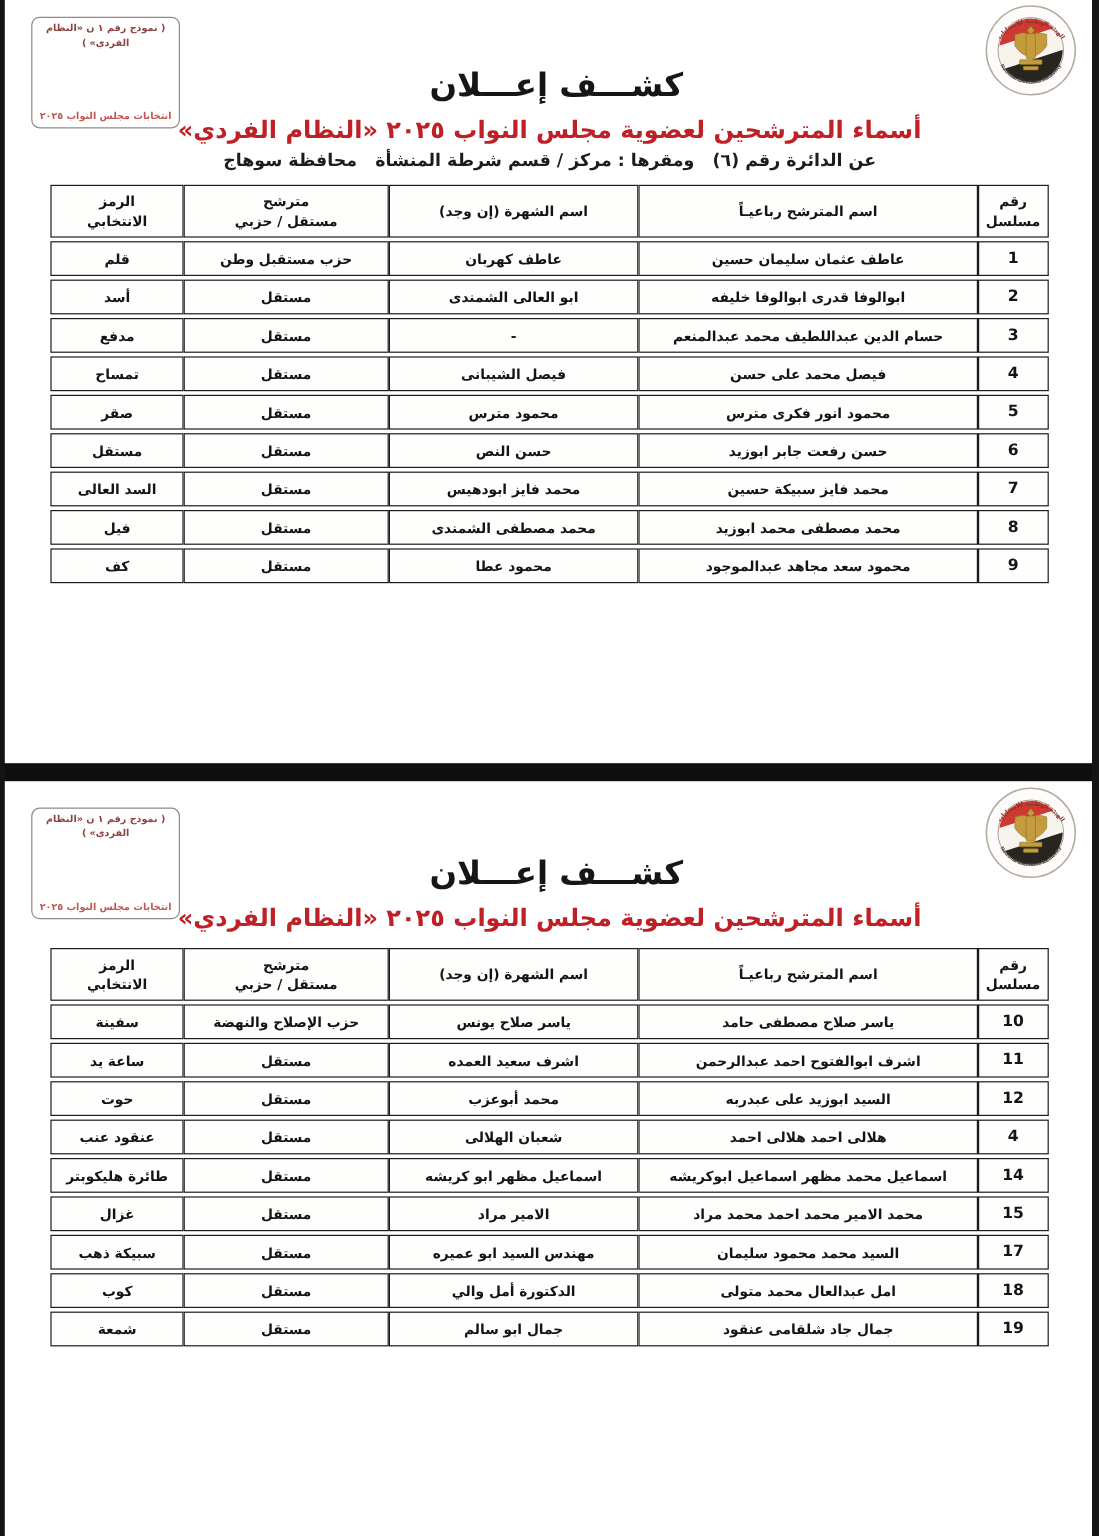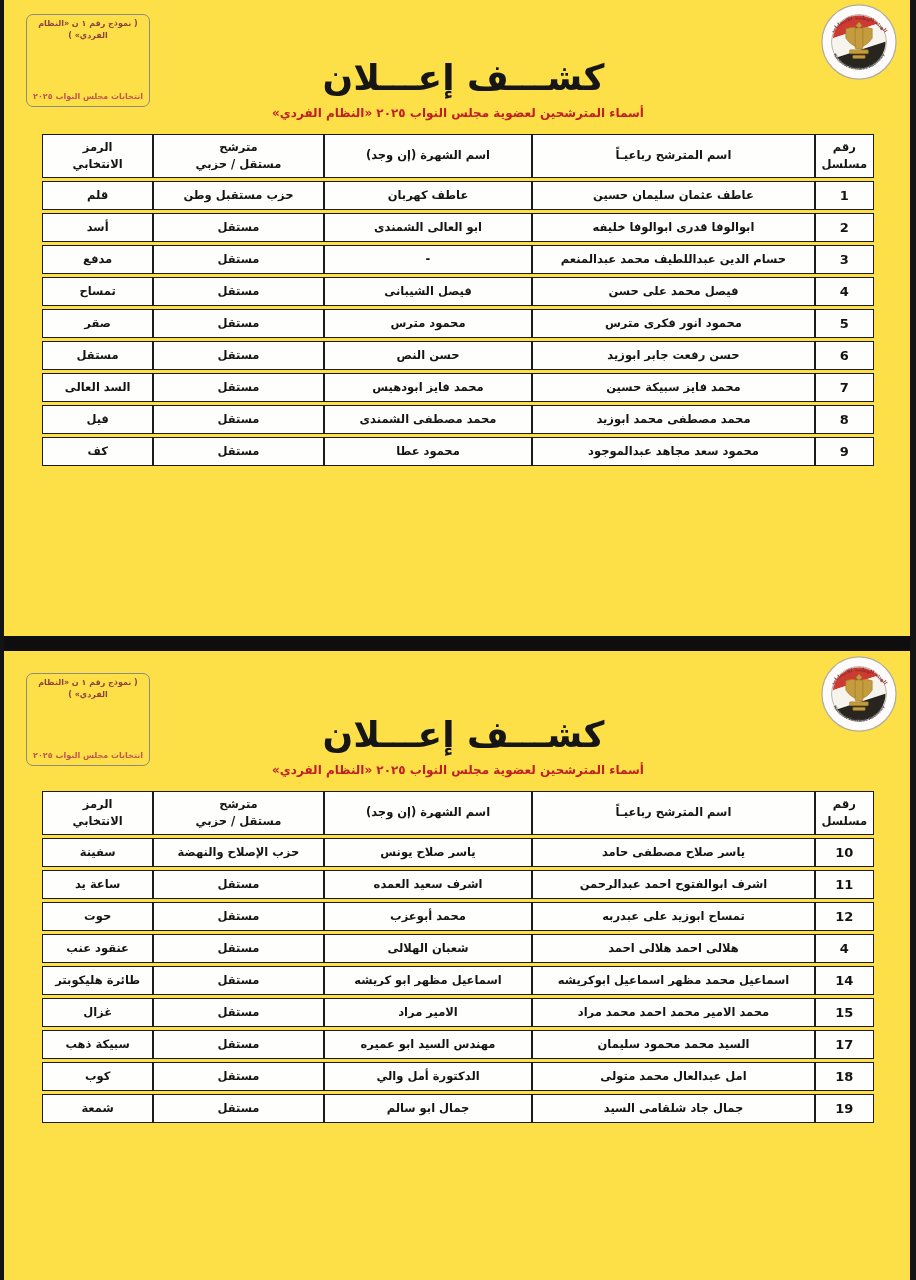--- a/index.html
+++ b/index.html
@@ -1,21 +1,21 @@
 <!DOCTYPE html>
 <html lang="ar"><head>
 <meta charset="utf-8">
 <style>
   html,body{margin:0;padding:0;background:#e8e8e6;}
   *{box-sizing:border-box;}
   .canvas{
     position:relative;
     width:916px;height:1280px;
     margin:0 auto;
-    background:#fde047;
+    background:#ffffff;
     overflow:hidden;
     font-family:"DejaVu Sans",sans-serif;
     color:#1a1a1a;
   }
   .edge-bar{position:absolute;top:0;height:100%;background:#141414;z-index:5;}
   .edge-bar.left{left:0;width:4px;}
   .edge-bar.right{right:0;width:6px;}
   .separator-band{width:100%;height:15px;background:#0e0e0e;}
   .page{
     position:relative;
@@ -34,25 +34,25 @@
     padding:3px 2px;
     direction:rtl;
     line-height:1.55;
   }
   .p2 .stamp{top:22px;}
   .stamp .l1{font-size:8px;font-weight:700;color:#8c4440;}
   .stamp .l2{font-size:8px;font-weight:700;color:#c25752;margin-top:48px;}
   .logo-wrap{position:absolute;right:18px;top:3px;width:78px;height:78px;}
   .p2 .logo-wrap{top:4px;}
   .doc-title{
-    font-size:36px;font-weight:700;color:#161616;
+    font-size:27px;font-weight:700;color:#161616;
     margin:0;line-height:1.2;padding-left:11px;
   }
   .doc-subtitle{
-    font-size:12px;font-weight:700;color:#bf2026;
+    font-size:20px;font-weight:700;color:#bf2026;
     margin:7px 0 0 0;line-height:1.3;text-align:center;
   }
   .district-line{
     font-size:14.5px;font-weight:700;color:#1c1c1c;
     margin-top:5px;white-space:pre-wrap;
   }
   table.candidates{
     width:832px;
     margin:9px auto 0 auto;
     border-collapse:separate;
@@ -119,20 +119,21 @@
           <textPath href="#arcT1" startOffset="50%" text-anchor="middle">الهيئة الوطنية للانتخابات</textPath>
         </text>
         <text font-size="5" font-weight="bold" fill="#4a4a4a">
           <textPath href="#arcB1" startOffset="50%" text-anchor="middle">National Elections Authority</textPath>
         </text>
       </svg>
     </div>
 
     <h1 class="doc-title">كشـــف إعـــلان</h1>
     <h2 class="doc-subtitle">أسماء المترشحين لعضوية مجلس النواب ٢٠٢٥ «النظام الفردي»</h2>
+    <div class="district-line">عن الدائرة رقم (٦)&nbsp;&nbsp;&nbsp;ومقرها : مركز / قسم شرطة المنشأة&nbsp;&nbsp;&nbsp;محافظة سوهاج</div>
 
     <table class="candidates">
       <colgroup>
         <col class="c-serial">
           <col class="c-name">
           <col class="c-alias">
           <col class="c-party">
           <col class="c-symbol">
       </colgroup>
       <thead>
@@ -301,21 +302,21 @@
           </tr>
           <tr>
             <td class="serial">11</td>
             <td>اشرف ابوالفتوح احمد عبدالرحمن</td>
             <td>اشرف سعيد العمده</td>
             <td>مستقل</td>
             <td>ساعة يد</td>
           </tr>
           <tr>
             <td class="serial">12</td>
-            <td>تمساح ابوزيد على عبدربه</td>
+            <td>السيد ابوزيد على عبدربه</td>
             <td>محمد أبوعزب</td>
             <td>مستقل</td>
             <td>حوت</td>
           </tr>
           <tr>
             <td class="serial">4</td>
             <td>هلالى احمد هلالى احمد</td>
             <td>شعبان الهلالى</td>
             <td>مستقل</td>
             <td>عنقود عنب</td>
@@ -343,21 +344,21 @@
           </tr>
           <tr>
             <td class="serial">18</td>
             <td>امل عبدالعال محمد متولى</td>
             <td>الدكتورة أمل والي</td>
             <td>مستقل</td>
             <td>كوب</td>
           </tr>
           <tr>
             <td class="serial">19</td>
-            <td>جمال جاد شلقامى السيد</td>
+            <td>جمال جاد شلقامى عنقود</td>
             <td>جمال ابو سالم</td>
             <td>مستقل</td>
             <td>شمعة</td>
           </tr>
         </tbody>
     </table>
   </section>
 </div>
 
 </body></html>

